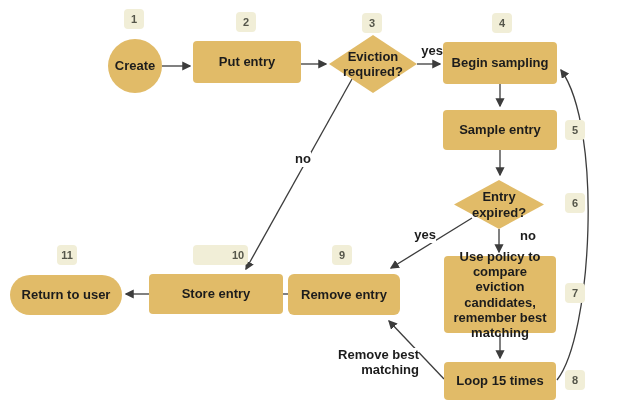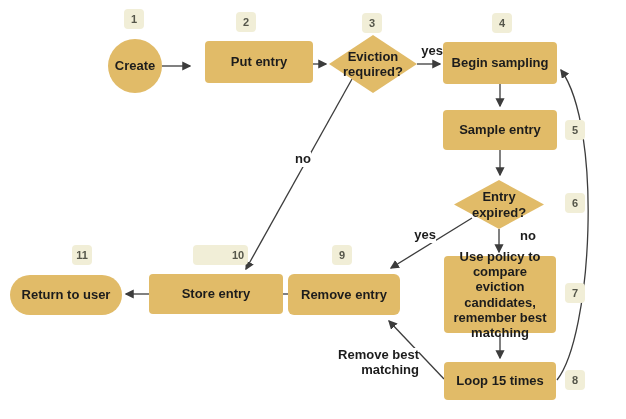--- a/index.html
+++ b/index.html
@@ -78,21 +78,21 @@
     <path d="M444,379 L389,321"></path>
     <path d="M557,380 C592,336 603,128 561,70"></path>
     <path d="M288,294 H265"></path>
     <path d="M149,294 H126"></path>
   </svg>
 
   <div class="node circle" style="left:108px;top:39px;width:54px;height:54px;">
     <span class="node-label">Create</span>
   </div>
 
-  <div class="node rect" style="left:193px;top:41px;width:108px;height:42px;margin-left:12px;">
+  <div class="node rect" style="left:193px;top:41px;width:108px;height:42px;">
     <span class="node-label">Put entry</span>
   </div>
 
   <div class="node diamond" style="left:329px;top:35px;width:88px;height:58px;">
     <span class="diamond-bg"></span>
     <span class="node-label" style="width:64px;">Eviction required?</span>
   </div>
 
   <div class="node rect" style="left:443px;top:42px;width:114px;height:42px;">
     <span class="node-label">Begin sampling</span>
@@ -130,21 +130,21 @@
   <div class="badge" style="left:124px;top:9px;">1</div>
   <div class="badge" style="left:236px;top:12px;">2</div>
   <div class="badge" style="left:362px;top:13px;">3</div>
   <div class="badge" style="left:492px;top:13px;">4</div>
   <div class="badge" style="left:565px;top:120px;">5</div>
   <div class="badge" style="left:565px;top:193px;">6</div>
   <div class="badge" style="left:565px;top:283px;">7</div>
   <div class="badge" style="left:565px;top:370px;">8</div>
   <div class="badge" style="left:332px;top:245px;">9</div>
   <div class="badge" style="left:193px;top:245px;padding-left:35px;">10</div>
-  <div class="badge" style="left:57px;top:245px;margin-left:15px;">11</div>
+  <div class="badge" style="left:57px;top:245px;">11</div>
 
   <div class="edge-label" style="left:413px;top:44px;width:30px;">yes</div>
   <div class="edge-label" style="left:281px;top:152px;width:30px;">no</div>
   <div class="edge-label" style="left:406px;top:228px;width:30px;">yes</div>
   <div class="edge-label" style="left:506px;top:229px;width:30px;">no</div>
   <div class="edge-label" style="left:327px;top:348px;width:92px;">Remove best matching</div>
 
 </div>
 
 </body></html>

